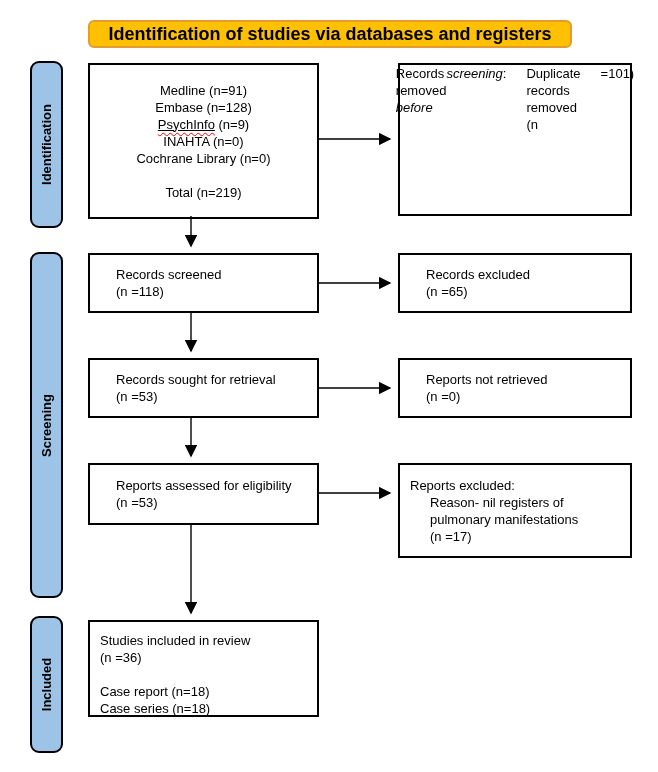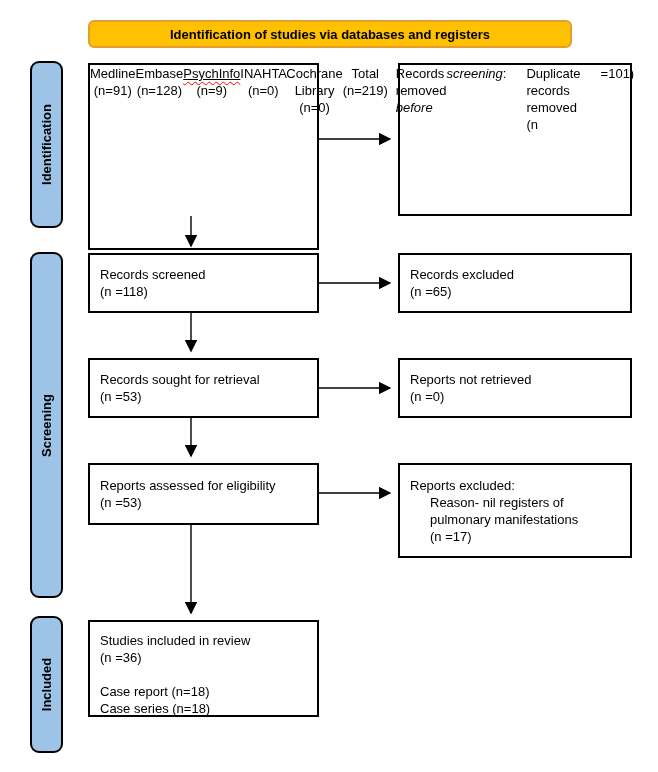--- a/index.html
+++ b/index.html
@@ -16,21 +16,21 @@
   
   .banner {
     position: absolute;
     left: 88px; top: 20px;
     width: 484px; height: 28px;
     background: var(--banner-fill, #FFC000);
     border: 2px solid var(--banner-border, #E49C2D);
     border-radius: 6px;
     box-sizing: border-box;
     display: flex; align-items: center; justify-content: center;
-    font-weight: bold; font-size: 13px;
+    font-weight: bold; font-size: 18px;
   }
 
   
   .stage {
     position: absolute;
     left: 30px;
     width: 33px;
     background: var(--stage-fill, #9DC3E6);
     border: 2px solid var(--stage-border, #000);
     border-radius: 9px;
@@ -52,34 +52,34 @@
     position: absolute;
     background: #fff;
     border: 2px solid var(--box-border, #000);
     box-sizing: border-box;
     font-size: 13px;
     line-height: 17px;
   }
   .col-left  { left: 88px;  width: 231px; }
   .col-right { left: 398px; width: 234px; }
 
-  .box-databases        { top: 63px;  height: 187px; text-align: center;
-                          display: flex; }
+  .box-databases        { top: 63px;  height: 156px; text-align: center;
+                          display: flex; flex-direction: column; justify-content: center; }
   .box-records-removed  { top: 63px;  height: 153px; padding: 0 10px;
                           display: flex; justify-content: center; }
   .box-records-screened, .box-records-excluded { top: 253px; height: 60px; }
   .box-reports-sought, .box-reports-not-retrieved { top: 358px; height: 60px; }
   .box-reports-assessed { top: 463px; height: 62px; }
   .box-reports-excluded { top: 463px; height: 95px; padding: 0 10px;
                           display: flex; flex-direction: column; justify-content: center; }
   .box-studies-included { top: 620px; height: 97px; padding: 10px 26px 0 10px; }
 
   .two-line {
     display: flex; flex-direction: column; justify-content: center;
-    padding-left: 10px; padding-right: 8px;
+    padding-left: 26px; padding-right: 8px;
   }
 
   .indent { margin-left: 20px; }
   .spacer { height: 17px; }
   .em { font-style: italic; }
 
   
   .wavy {
     text-decoration-line: underline;
     text-decoration-style: wavy;

